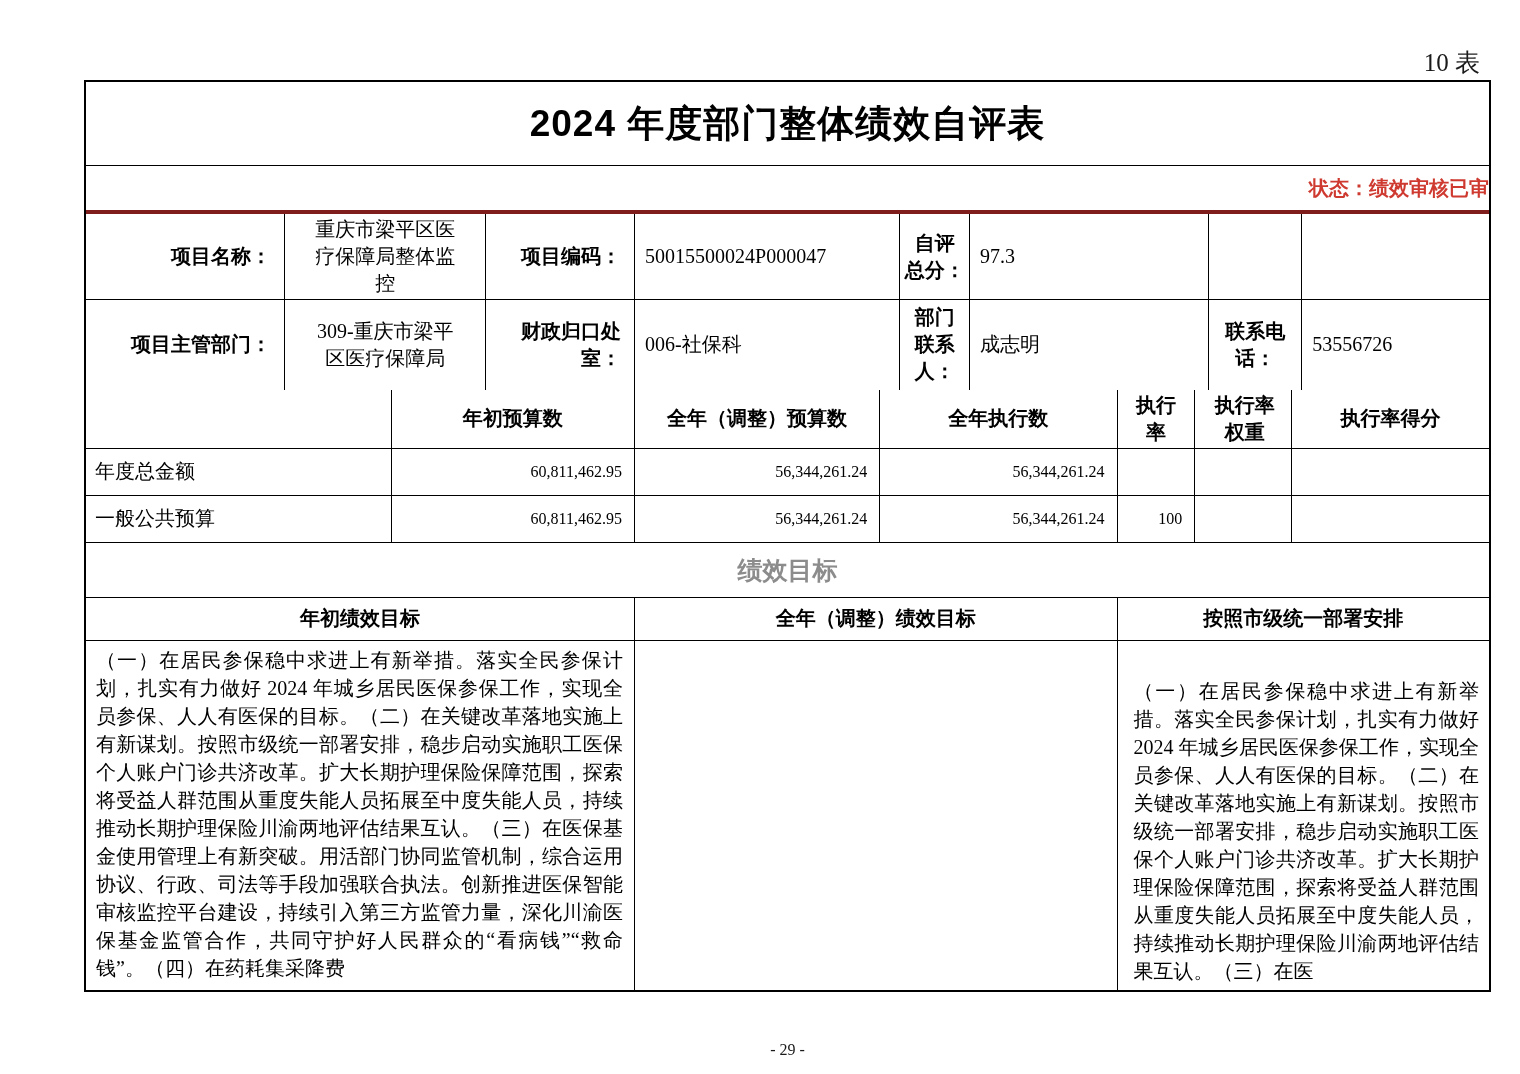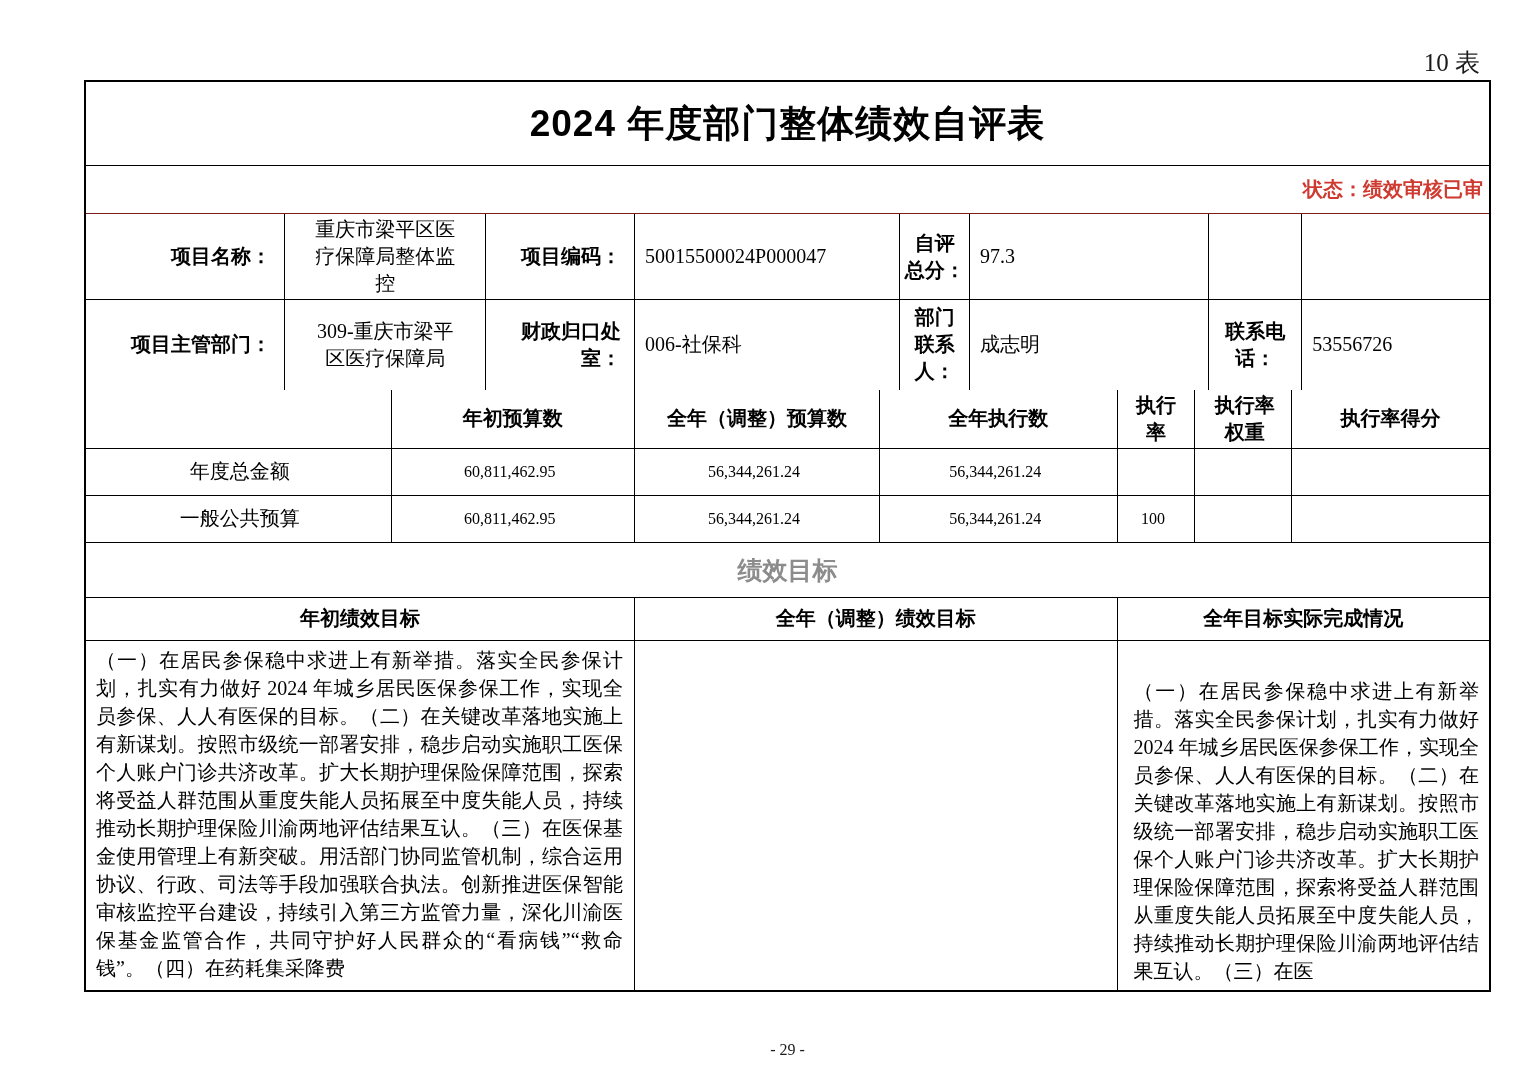--- a/index.html
+++ b/index.html
@@ -25,23 +25,23 @@
   }
   .title-row {
     height: 84px; border-bottom: 1px solid #000;
     display: flex; align-items: center; justify-content: center;
   }
   .title-row span {
     font-family: "Liberation Sans", "DejaVu Sans", sans-serif;
     font-weight: bold; font-size: 37px; letter-spacing: 1px;
   }
   .status-row {
-    height: 48px; border-bottom: 1px solid #7f1d1d;
+    height: 48px; border-bottom: 4px solid #7f1d1d;
     display: flex; align-items: center; justify-content: flex-end;
-    padding-right: 6px;
+    padding-right: 0;
   }
   .status-row span {
     font-family: "Liberation Sans", "DejaVu Sans", sans-serif;
     font-weight: bold; font-size: 20px; color: var(--accent-red, #cf3a30);
   }
   table {
     width: 100%; border-collapse: collapse; table-layout: fixed;
     border: hidden; 
   }
   td {
@@ -59,21 +59,21 @@
     height: 56px; border-top: 1px solid #000; border-bottom: 1px solid #000;
     display: flex; align-items: center; justify-content: center;
   }
   .section-bar span {
     font-family: "Liberation Sans", "DejaVu Sans", sans-serif;
     font-weight: bold; font-size: 25px; color: var(--section-gray, #8c8c8c);
   }
   .fund-table tr.hdr td { height: 57px; font-weight: bold; text-align: center; }
   .fund-table tr.hdr td.pre { white-space: pre-line; }
   .fund-table tr.hdr td.hl { text-align: center; padding-left: 9px; }
-  .fund-table tr.data td { height: 47px; text-align: center; }
+  .fund-table tr.data td { height: 47px; }
   td.rowlbl { text-align: left; padding-left: 9px; }
   td.num { text-align: right; padding-right: 12px; font-size: 16px; }
   td.numl { text-align: left; padding-left: 10px; font-size: 19px; }
   .goals-table tr.hdr td { height: 42px; font-weight: bold; text-align: center; }
   .goals-table td.goal {
     vertical-align: top; height: 323px;
     text-align: justify; text-justify: inter-character;
     font-size: 20px; line-height: 28px;
   }
   .goals-table td.goal-left  { padding: 5px 11px 5px 10px; }
@@ -188,21 +188,21 @@
   <table class="goals-table">
     <colgroup>
       <col style="width:39.09%">
         <col style="width:34.40%">
         <col style="width:26.51%">
     </colgroup>
     <tbody>
         <tr class="hdr">
       <td>年初绩效目标</td>
       <td>全年（调整）绩效目标</td>
-      <td>全年目标实际完成情况</td>
+      <td>按照市级统一部署安排</td>
     </tr>
     <tr>
       <td class="goal goal-left">（一）在居民参保稳中求进上有新举措。落实全民参保计划，扎实有力做好 2024 年城乡居民医保参保工作，实现全员参保、人人有医保的目标。（二）在关键改革落地实施上有新谋划。按照市级统一部署安排，稳步启动实施职工医保个人账户门诊共济改革。扩大长期护理保险保障范围，探索将受益人群范围从重度失能人员拓展至中度失能人员，持续推动长期护理保险川渝两地评估结果互认。（三）在医保基金使用管理上有新突破。用活部门协同监管机制，综合运用协议、行政、司法等手段加强联合执法。创新推进医保智能审核监控平台建设，持续引入第三方监管力量，深化川渝医保基金监管合作，共同守护好人民群众的“看病钱”“救命钱”。（四）在药耗集采降费</td>
       <td class="goal"></td>
       <td class="goal goal-right">（一）在居民参保稳中求进上有新举措。落实全民参保计划，扎实有力做好 2024 年城乡居民医保参保工作，实现全员参保、人人有医保的目标。（二）在关键改革落地实施上有新谋划。按照市级统一部署安排，稳步启动实施职工医保个人账户门诊共济改革。扩大长期护理保险保障范围，探索将受益人群范围从重度失能人员拓展至中度失能人员，持续推动长期护理保险川渝两地评估结果互认。（三）在医</td>
     </tr>
   </tbody>
     </table>
 
 </div>

